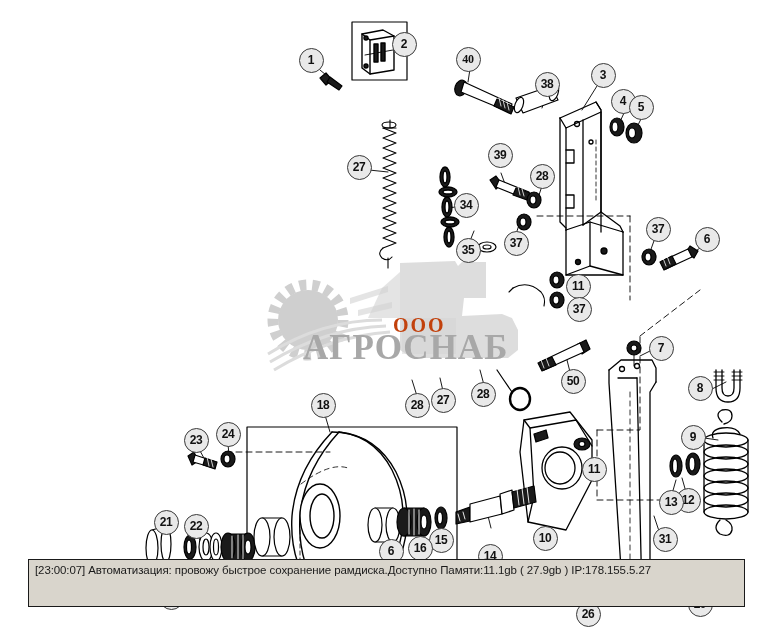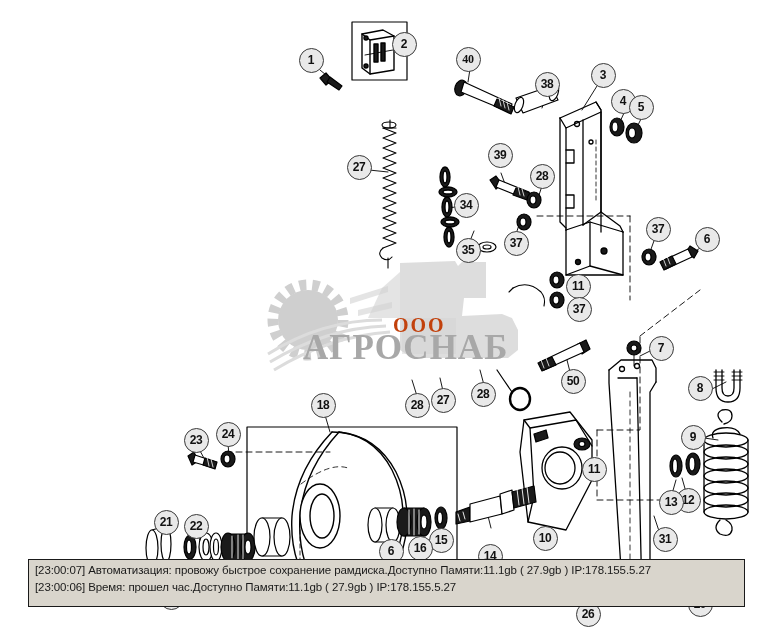--- a/index.html
+++ b/index.html
@@ -532,18 +532,15 @@
   <div class="callout" style="left:658px; top:229px;">37</div>
   <div class="callout" style="left:579px; top:309px;">37</div>
   <div class="callout" style="left:547px; top:84px;">38</div>
   <div class="callout" style="left:500px; top:155px;">39</div>
   <div class="callout" style="left:468px; top:59px;font-family:Liberation Serif, serif;">40</div>
 
   <div id="status-bar">
     <div class="log-line">
       <span class="log-time">[23:00:07]</span><span>Автоматизация: провожу быстрое сохранение рамдиска.Доступно Памяти:11.1gb  ( 27.9gb ) IP:178.155.5.27</span>
     </div>
-    <div class="log-line">
-      <span class="log-time">[23:00:06]</span><span>Время: прошел час.Доступно Памяти:11.1gb  ( 27.9gb ) IP:178.155.5.27</span>
-    </div>
   </div>
 
 </div>
 
 </body></html>

